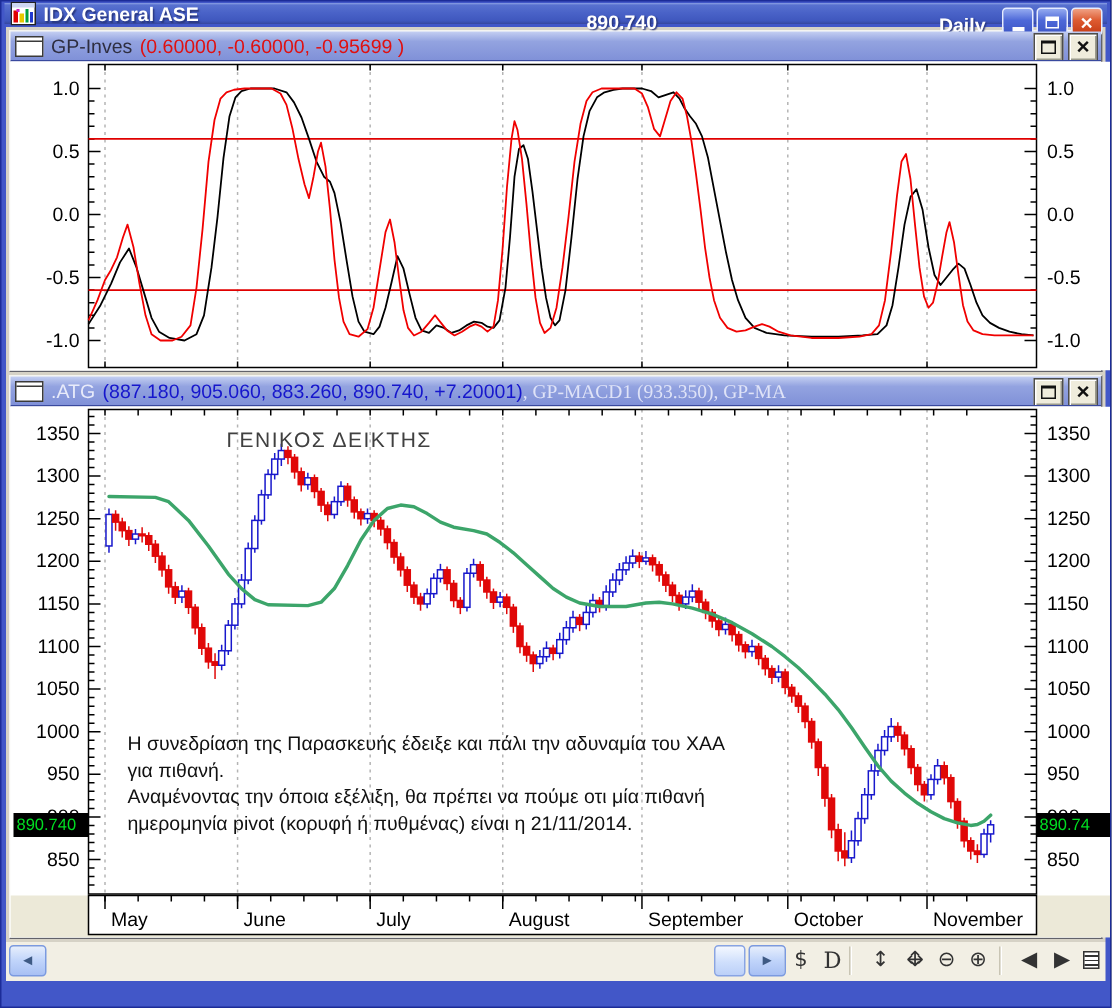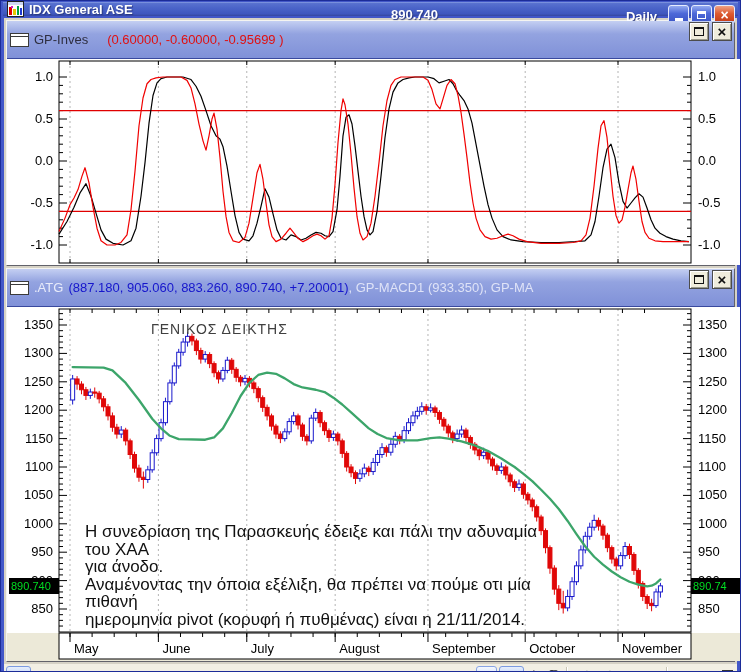--- a/index.html
+++ b/index.html
@@ -18,43 +18,43 @@
   .wbtn{width:21px;height:19px;border-radius:3px;border:1px solid #e6ecff;display:flex;
         align-items:center;justify-content:center;color:#fff;cursor:pointer;
         background:linear-gradient(180deg,#94aaf0,#4d68d8 45%,#3c55c4);font-size:11px;}
   .wbtn.close{background:linear-gradient(180deg,#f0a184,#dd5a30 45%,#c43a14);font-size:14px;font-weight:bold;}
   .minbar{display:block;width:8px;height:3px;background:#fff;margin-top:9px;}
   .maxbox{display:block;width:9px;height:8px;border:1px solid #fff;border-top:3px solid #fff;}
   
   .content{margin:0 3px;background:#d6d2c6;padding:2px;}
   .panel{border:1px solid;border-color:#f4f4f0 #62626a #62626a #f4f4f0;background:#fff;}
   .panel+.panel{margin-top:2px;}
-  .ptitle{height:38px;display:flex;align-items:center;white-space:nowrap;overflow:hidden;
+  .ptitle{height:20px;display:flex;align-items:center;white-space:nowrap;overflow:hidden;
     background:linear-gradient(180deg,#c4cff2,#93a3e0 35%,#8091d8);
     border-bottom:1px solid #39499e;font-size:13px;position:relative;}
   .picon{width:19px;height:14px;background:#fff;border:1px solid #3a3a3a;margin:0 5px 0 3px;
          position:relative;flex:none;}
   .picon:before{content:"";position:absolute;left:0;right:0;top:2px;height:1px;background:#3a3a3a;}
   .pname{color:#2e2e40;margin-right:5px;}
-  .pvals-red{color:#e01010;margin-left:14px;}
+  .pvals-red{color:#e01010;}
   .sym-pale{color:#e8ebfa;margin-right:5px;}
   .vals-blue{color:#1616cc;}
-  .ovl-pale{color:#dfe3f7;}
+  .ovl-pale{color:#dfe3f7;font-family:Liberation Serif, serif;}
   .pbtns{position:absolute;right:2px;top:1px;display:flex;gap:3px;}
   .pbtn{width:20px;height:19px;background:#efecdc;border:1px solid #4c4c4c;
         box-shadow:inset 1px 1px 0 #fff, inset -1px -1px 0 #9a9a8c;
         display:flex;align-items:center;justify-content:center;cursor:pointer;
         font-size:15px;font-weight:bold;color:#111;line-height:1;}
   .maxbox2{display:block;width:10px;height:9px;border:1px solid #111;border-top:2px solid #111;}
   .pchart{position:relative;background:#fff;}
   svg{display:block;}
   
   .chartlabel{position:absolute;left:100px;top:14px;font-size:14px;color:#404040;
               letter-spacing:1px;margin-left:44px;}
-  .annotation{position:absolute;left:78px;top:216px;font-size:17px;color:#111;line-height:17.5px;width:470px;}
+  .annotation{position:absolute;left:78px;top:216px;font-size:13px;color:#111;line-height:17.5px;width:470px;}
   .pricetag{position:absolute;height:16px;background:#000;color:#00dd22;font-size:11px;
             line-height:16px;padding:0 2px;overflow:hidden;}
   .pricetag.left{left:2px;top:271px;width:50px;}
   .pricetag.right{left:684px;top:271px;width:59px;}
   
   .bottomrow{position:relative;height:26px;margin:0 3px;background:#f2efe4;}
   .sbtn{position:absolute;top:2px;width:25px;height:21px;border-radius:3px;
         border:1px solid #7b9ae0;background:linear-gradient(180deg,#e6eefc,#c0d4fa 50%,#a8c0f4);
         color:#3e5a84;font-size:10px;font-weight:bold;display:flex;align-items:center;
         justify-content:center;cursor:pointer;}
@@ -696,21 +696,21 @@
             <line x1="420.9714" y1="326" x2="420.9714" y2="335" stroke="#000"></line>
             <text x="424.9714" y="346" font-size="13" fill="#000">September</text>
             <line x1="518.1982" y1="326" x2="518.1982" y2="335" stroke="#000"></line>
             <text x="522.1982" y="346" font-size="13" fill="#000">October</text>
             <line x1="611.0056000000001" y1="326" x2="611.0056000000001" y2="335" stroke="#000"></line>
             <text x="615.0056000000001" y="346" font-size="13" fill="#000">November</text>
           </svg>
         <div class="chartlabel">ΓΕΝΙΚΟΣ ΔΕΙΚΤΗΣ</div>
         <div class="annotation" id="annotation">
             <div>Η συνεδρίαση της Παρασκευής έδειξε και πάλι την αδυναμία του ΧΑΑ</div>
-            <div>για άνοδο.</div>
+            <div>για πιθανή.</div>
             <div>Αναμένοντας την όποια εξέλιξη, θα πρέπει να πούμε οτι μία πιθανή</div>
             <div>ημερομηνία pivot (κορυφή ή πυθμένας) είναι η 21/11/2014.</div>
           </div>
         <div class="pricetag left">890.740</div>
         <div class="pricetag right">890.74</div>
       </div>
     </div>
 
   </div>
 

